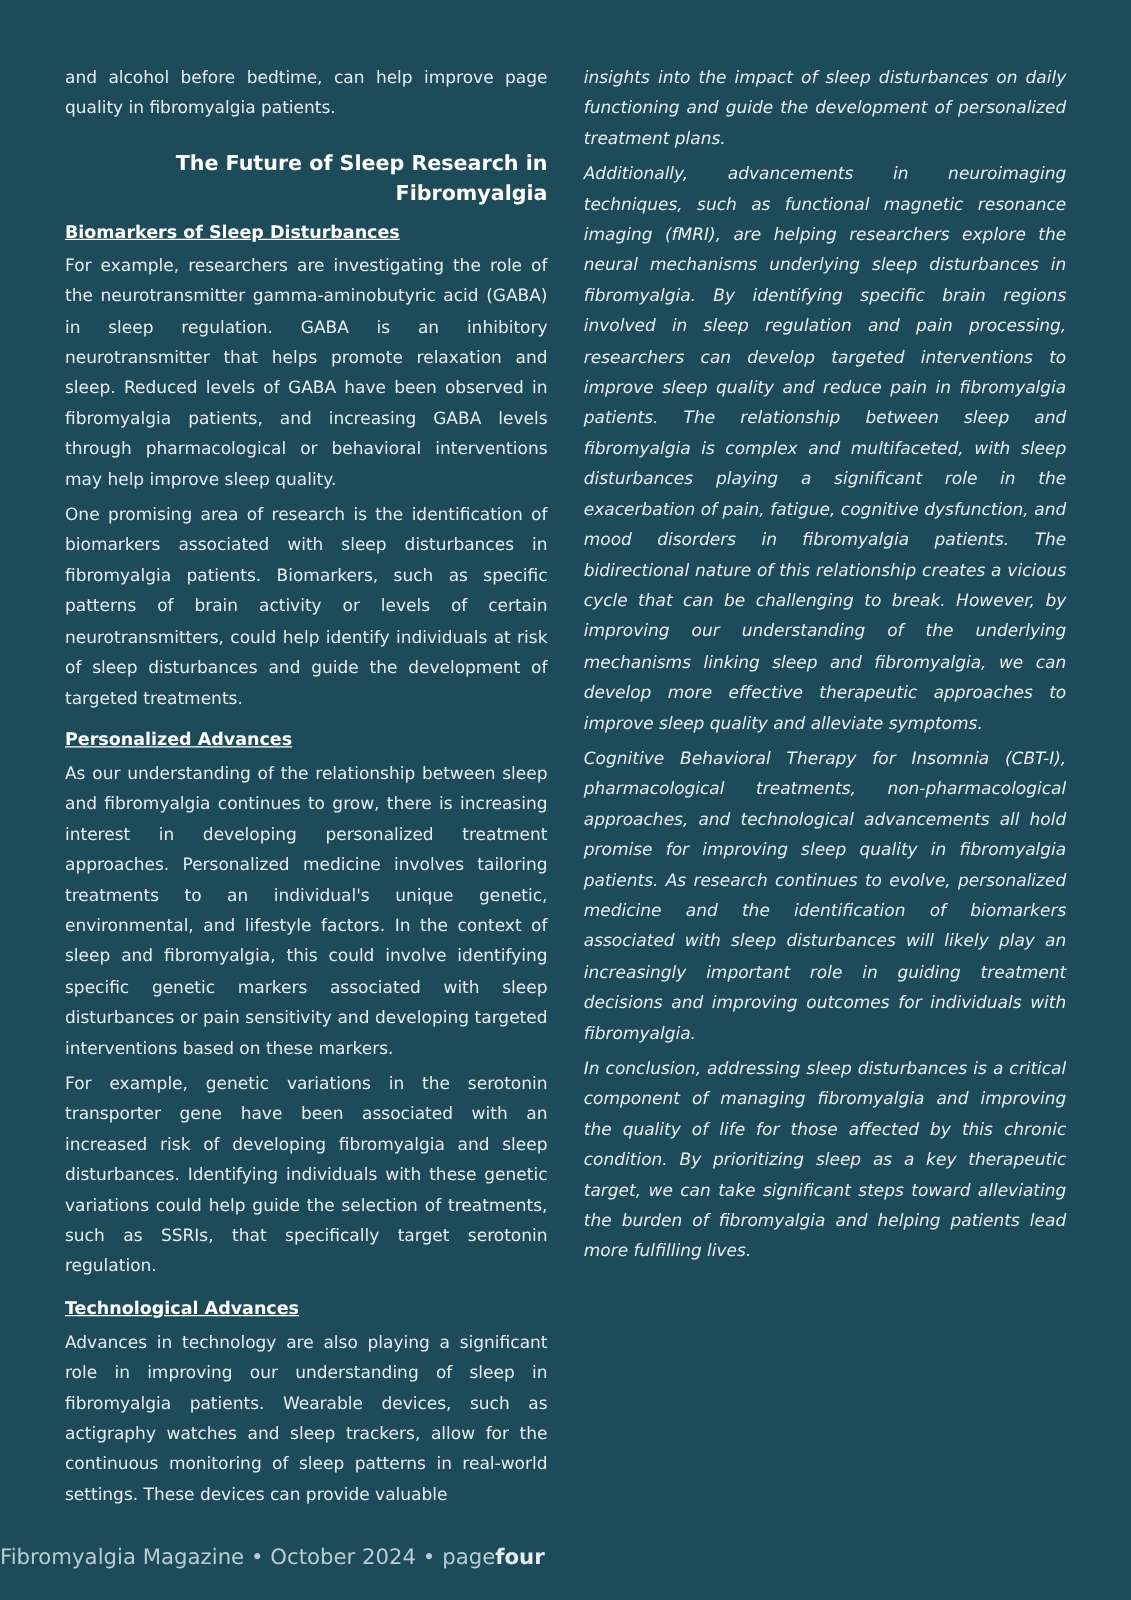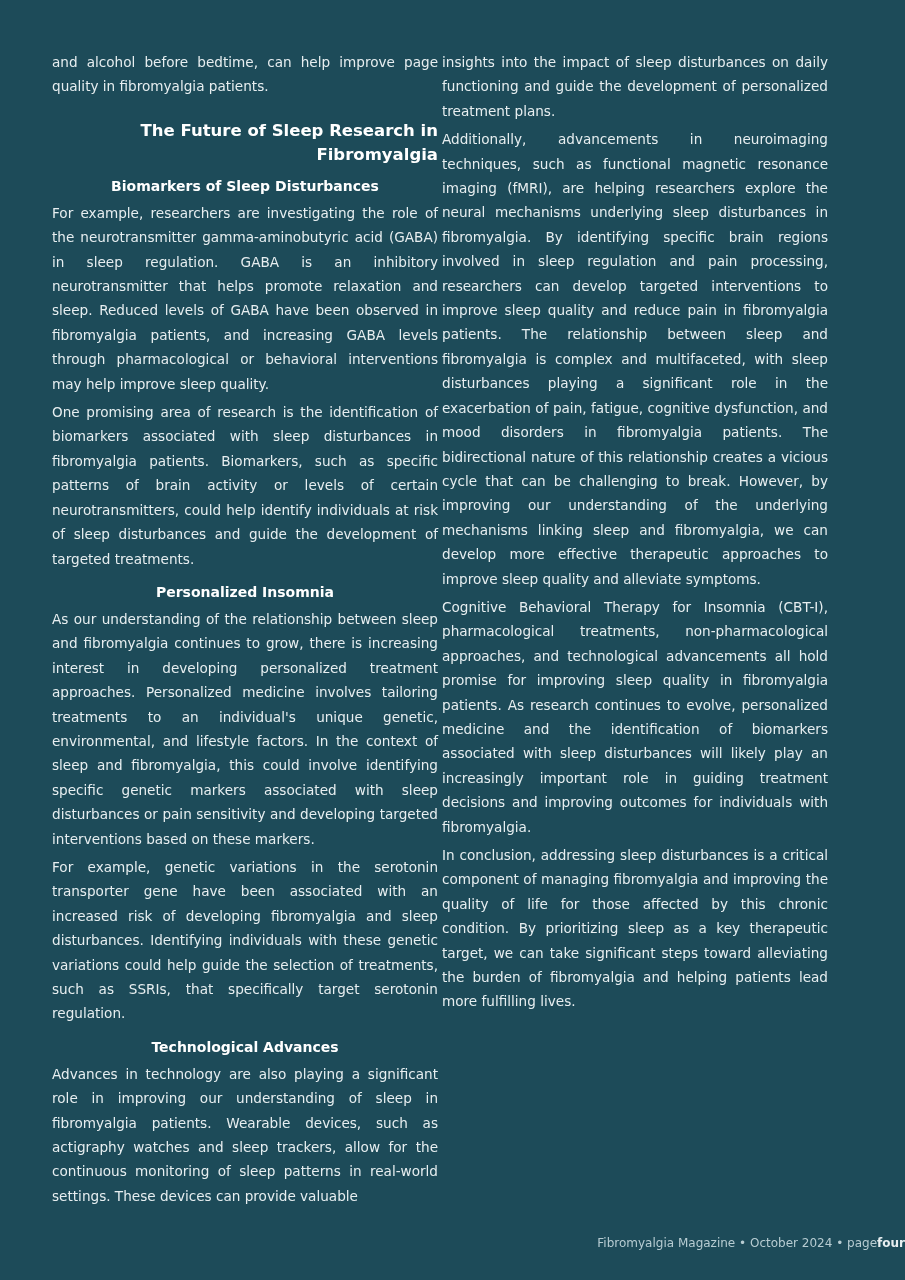--- a/index.html
+++ b/index.html
@@ -13,49 +13,49 @@
   }
   .col {
     position: absolute;
     top: 50px;
     width: 386px;
     font-size: 13.6px;
     line-height: 24.4px;
     text-align: justify;
   }
   .col.left { left: 52px; }
-  .col.right { left: 442px; }
+  .col.right { left: 467px; font-style: italic; }
   p { margin: 0 0 4px 0; }
   h2 {
     font-size: 16.5px; line-height: 24px; font-weight: bold;
     margin: 20px 0 8px 0; color: #ffffff; text-align: right;
   }
   h3 {
     font-size: 14px; line-height: 22px; font-weight: bold;
-    margin: 10px 0 4px 0; color: #ffffff; text-align: center;
+    margin: 10px 0 4px 0; color: #ffffff; text-align: left; text-decoration: underline;
   }
   h3.first { margin-top: 0; }
   .footer {
     position: absolute; top: 1236px; left: 0; width: 905px;
-    text-align: right; font-size: 12px; color: #b7ccd2;
+    text-align: left; font-size: 17px; color: #b7ccd2;
   }
   .footer b { font-weight: bold; color: #e7eef0; }
 </style>
 </head>
 <body>
 
 <div class="col left">
   <p>and alcohol before bedtime, can help improve page quality in fibromyalgia patients.</p>
   <h2>The Future of Sleep Research in Fibromyalgia</h2>
 
   <h3 class="first">Biomarkers of Sleep Disturbances</h3>
   <p>For example, researchers are investigating the role of the neurotransmitter gamma-aminobutyric acid (GABA) in sleep regulation. GABA is an inhibitory neurotransmitter that helps promote relaxation and sleep. Reduced levels of GABA have been observed in fibromyalgia patients, and increasing GABA levels through pharmacological or behavioral interventions may help improve sleep quality.</p>
   <p>One promising area of research is the identification of biomarkers associated with sleep disturbances in fibromyalgia patients. Biomarkers, such as specific patterns of brain activity or levels of certain neurotransmitters, could help identify individuals at risk of sleep disturbances and guide the development of targeted treatments.</p>
 
-  <h3>Personalized Insomnia</h3>
+  <h3>Personalized Advances</h3>
   <p>As our understanding of the relationship between sleep and fibromyalgia continues to grow, there is increasing interest in developing personalized treatment approaches. Personalized medicine involves tailoring treatments to an individual's unique genetic, environmental, and lifestyle factors. In the context of sleep and fibromyalgia, this could involve identifying specific genetic markers associated with sleep disturbances or pain sensitivity and developing targeted interventions based on these markers.</p>
   <p>For example, genetic variations in the serotonin transporter gene have been associated with an increased risk of developing fibromyalgia and sleep disturbances. Identifying individuals with these genetic variations could help guide the selection of treatments, such as SSRIs, that specifically target serotonin regulation.</p>
 
   <h3>Technological Advances</h3>
   <p>Advances in technology are also playing a significant role in improving our understanding of sleep in fibromyalgia patients. Wearable devices, such as actigraphy watches and sleep trackers, allow for the continuous monitoring of sleep patterns in real-world settings. These devices can provide valuable</p>
 </div>
 
 <div class="col right">
   <p>insights into the impact of sleep disturbances on daily functioning and guide the development of personalized treatment plans.</p>
   <p>Additionally, advancements in neuroimaging techniques, such as functional magnetic resonance imaging (fMRI), are helping researchers explore the neural mechanisms underlying sleep disturbances in fibromyalgia. By identifying specific brain regions involved in sleep regulation and pain processing, researchers can develop targeted interventions to improve sleep quality and reduce pain in fibromyalgia patients. The relationship between sleep and fibromyalgia is complex and multifaceted, with sleep disturbances playing a significant role in the exacerbation of pain, fatigue, cognitive dysfunction, and mood disorders in fibromyalgia patients. The bidirectional nature of this relationship creates a vicious cycle that can be challenging to break. However, by improving our understanding of the underlying mechanisms linking sleep and fibromyalgia, we can develop more effective therapeutic approaches to improve sleep quality and alleviate symptoms.</p>

